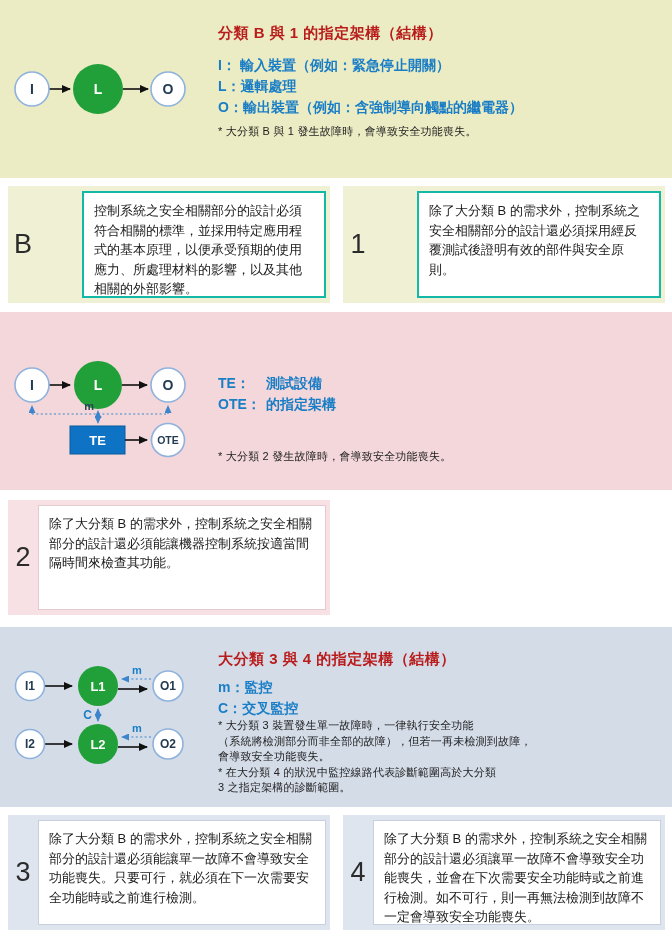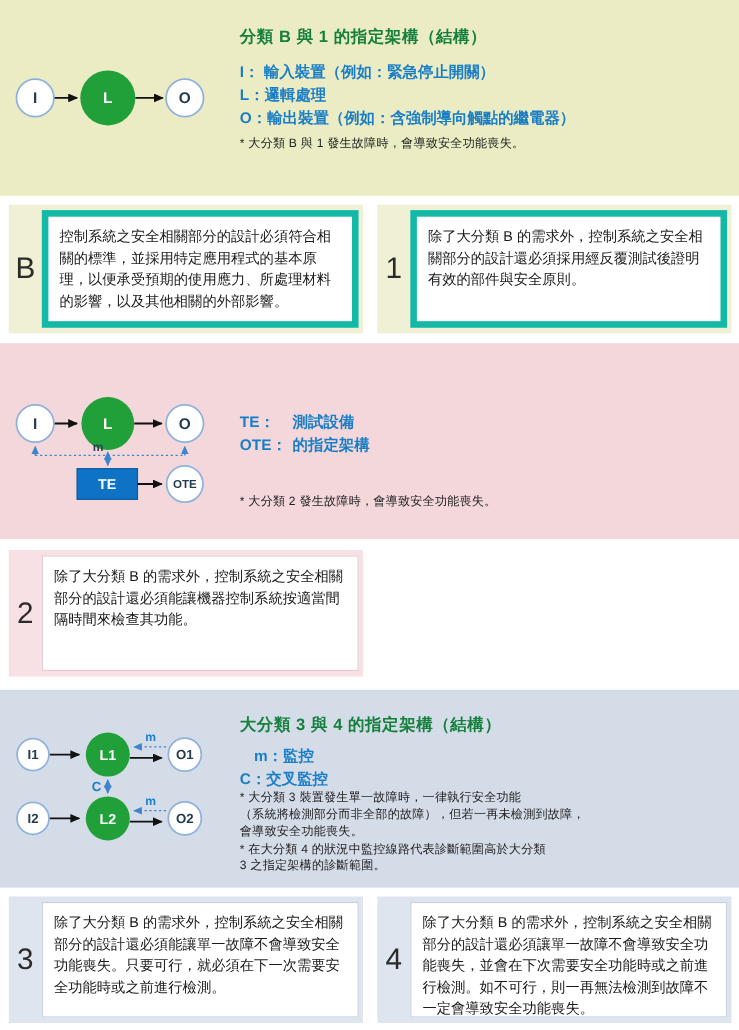--- a/index.html
+++ b/index.html
@@ -4,44 +4,44 @@
 <style>
   html,body{margin:0;padding:0;}
   body{
     width:672px;height:936px;background:#ffffff;position:relative;overflow:hidden;
     font-family:"Liberation Sans","DejaVu Sans",sans-serif;
   }
   .sec{position:relative;width:672px;}
   .sec1{height:178px;background:var(--section-b1-bg,#ebecc3);}
   .sec2{height:178px;background:var(--section-2-bg,#f3d7da);margin-top:9px;}
   .sec3{height:180px;background:var(--section-34-bg,#d4dce8);margin-top:12px;}
-  .sec .title{position:absolute;left:218px;font-size:15px;font-weight:bold;color:#15803d;letter-spacing:.5px;}
+  .sec .title{position:absolute;left:218px;font-size:15px;font-weight:bold;color:#b91c1c;letter-spacing:.5px;}
   .sec1 .title{top:24px;} .sec2 .title{top:32px;} .sec3 .title{top:23px;}
   .legend{position:absolute;left:218px;color:var(--accent-blue,#1a7ec6);font-weight:bold;font-size:14px;line-height:21px;}
-  .sec1 .legend{top:55px;} .sec2 .legend{top:61px;} .sec3 .legend{top:50px;text-align:center;}
+  .sec1 .legend{top:55px;} .sec2 .legend{top:61px;} .sec3 .legend{top:50px;}
   .legend .lab{display:inline-block;}
   .sec1 .legend .lab{min-width:22px;} .sec2 .legend .lab{min-width:48px;} .sec3 .legend .lab{min-width:24px;}
   .note{position:absolute;left:218px;font-size:11px;color:#222;line-height:15.5px;white-space:pre-line;letter-spacing:.2px;}
   .sec1 .note{top:124px;} .sec2 .note{top:137px;} .sec3 .note{top:91px;width:430px;}
   .diagram{position:absolute;left:8px;}
   .sec1 .diagram{top:52px;} .sec2 .diagram{top:40px;} .sec3 .diagram{top:30px;}
   .diagram text{font-family:"Liberation Sans","DejaVu Sans",sans-serif;font-weight:bold;}
   .row{display:flex;position:relative;width:672px;}
   .row1{margin-top:8px;height:117px;}
   .row2{margin-top:10px;height:115px;}
   .row3{margin-top:8px;height:115px;}
   .cbox{position:relative;width:322px;margin-left:13px;}
   .cbox.first{margin-left:8px;}
   .row1 .cbox{background:var(--box-b1-bg,#f0f1d4);}
   .row2 .cbox{background:var(--box-2-bg,#f7e1e4);}
   .row3 .cbox{background:var(--box-34-bg,#dfe5ef);}
   .cbox .blabel{position:absolute;left:0;top:0;width:30px;height:100%;display:flex;align-items:center;justify-content:center;font-size:27px;color:#2b2b2b;}
   .cbox .panel{position:absolute;left:30px;top:5px;right:4px;bottom:5px;background:#fff;box-sizing:border-box;
     padding:8px 12px 8px 10px;font-size:13px;line-height:19.5px;color:#1a1a1a;}
-  .row1 .panel{border:6px solid #14b8a6;}
+  .row1 .panel{border:2px solid #14b8a6;margin-left:44px;}
   .row2 .panel{border:1px solid #e2cacf;}
   .row3 .panel{border:1px solid #c6d0de;}
 </style>
 </head>
 <body>
 
 <div class="sec sec1">
   <svg class="diagram" width="200" height="76" viewBox="0 0 200 76">
     <defs>
       <marker id="ab1" markerUnits="userSpaceOnUse" markerWidth="9" markerHeight="8" refX="8" refY="4" orient="auto">

